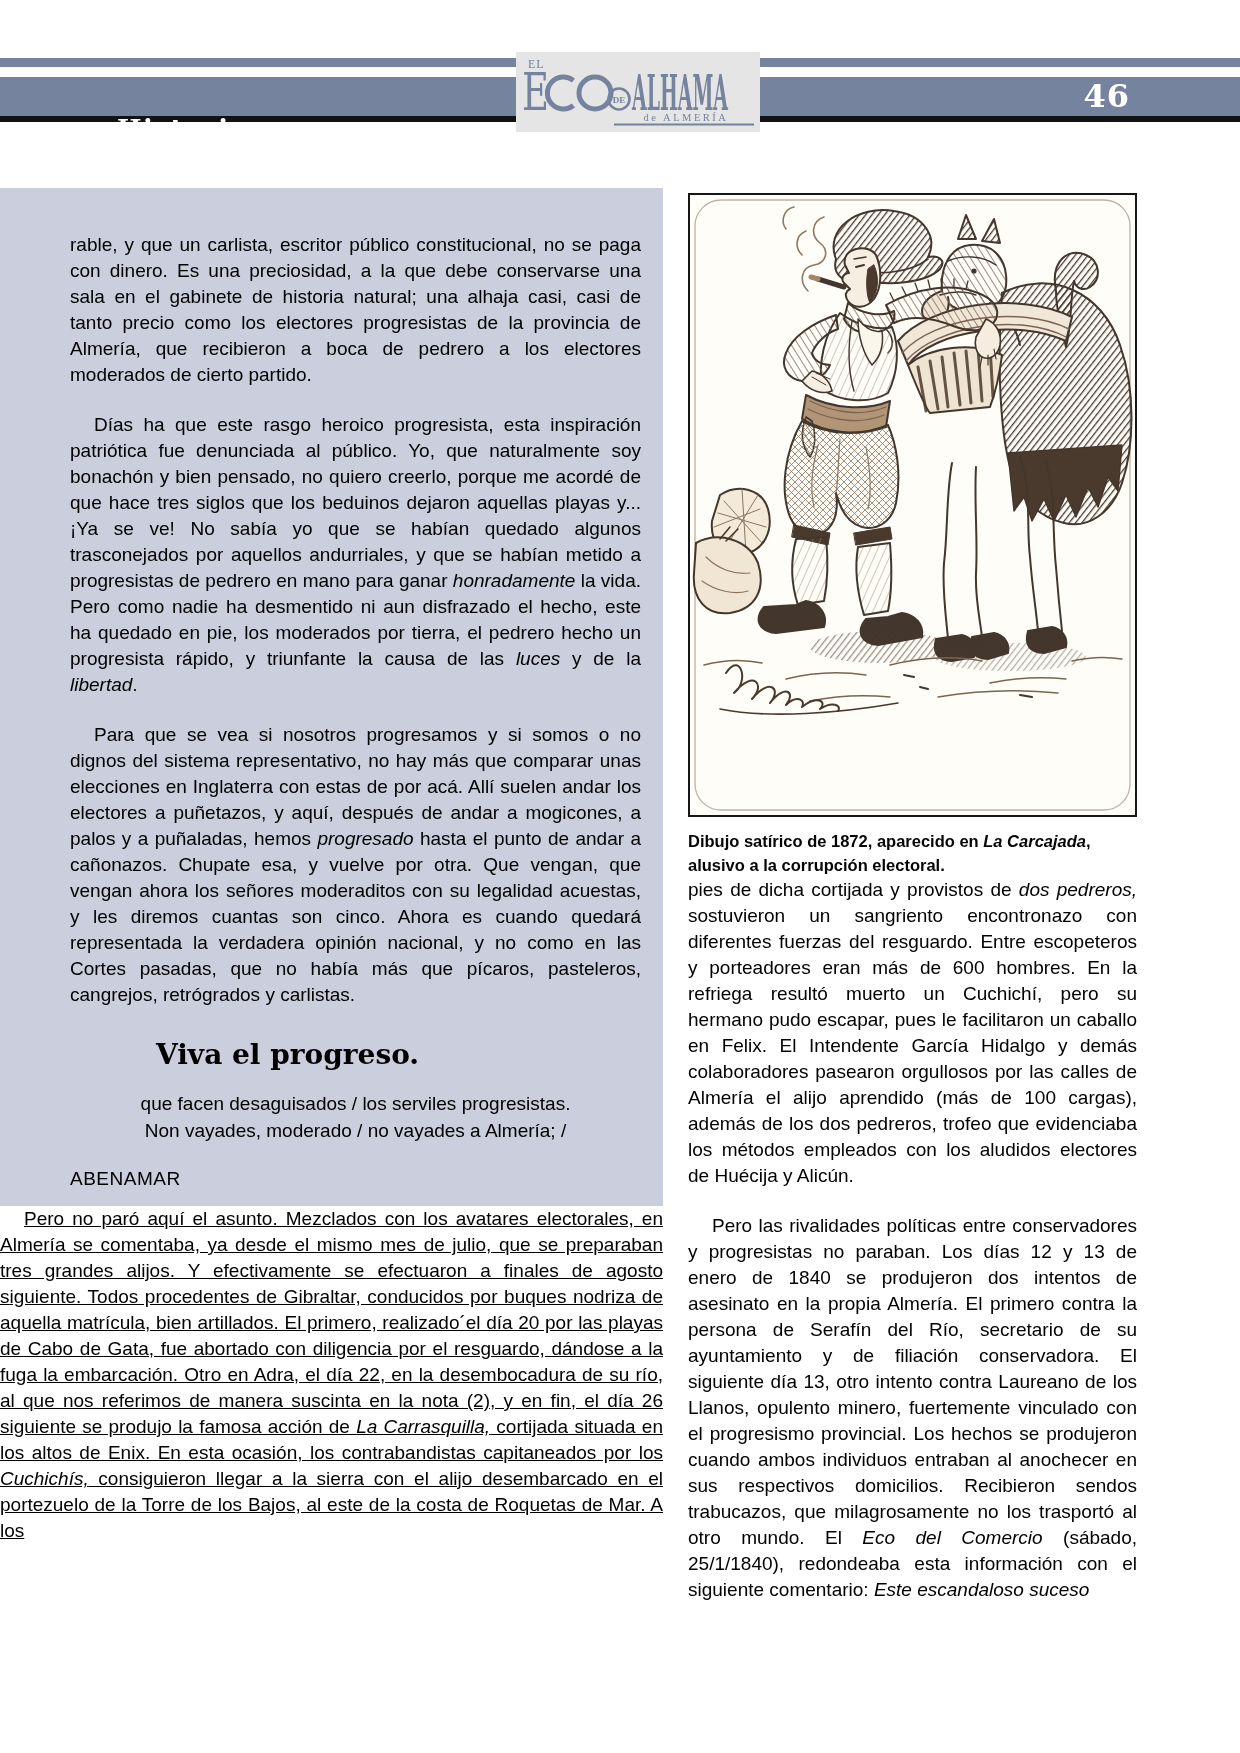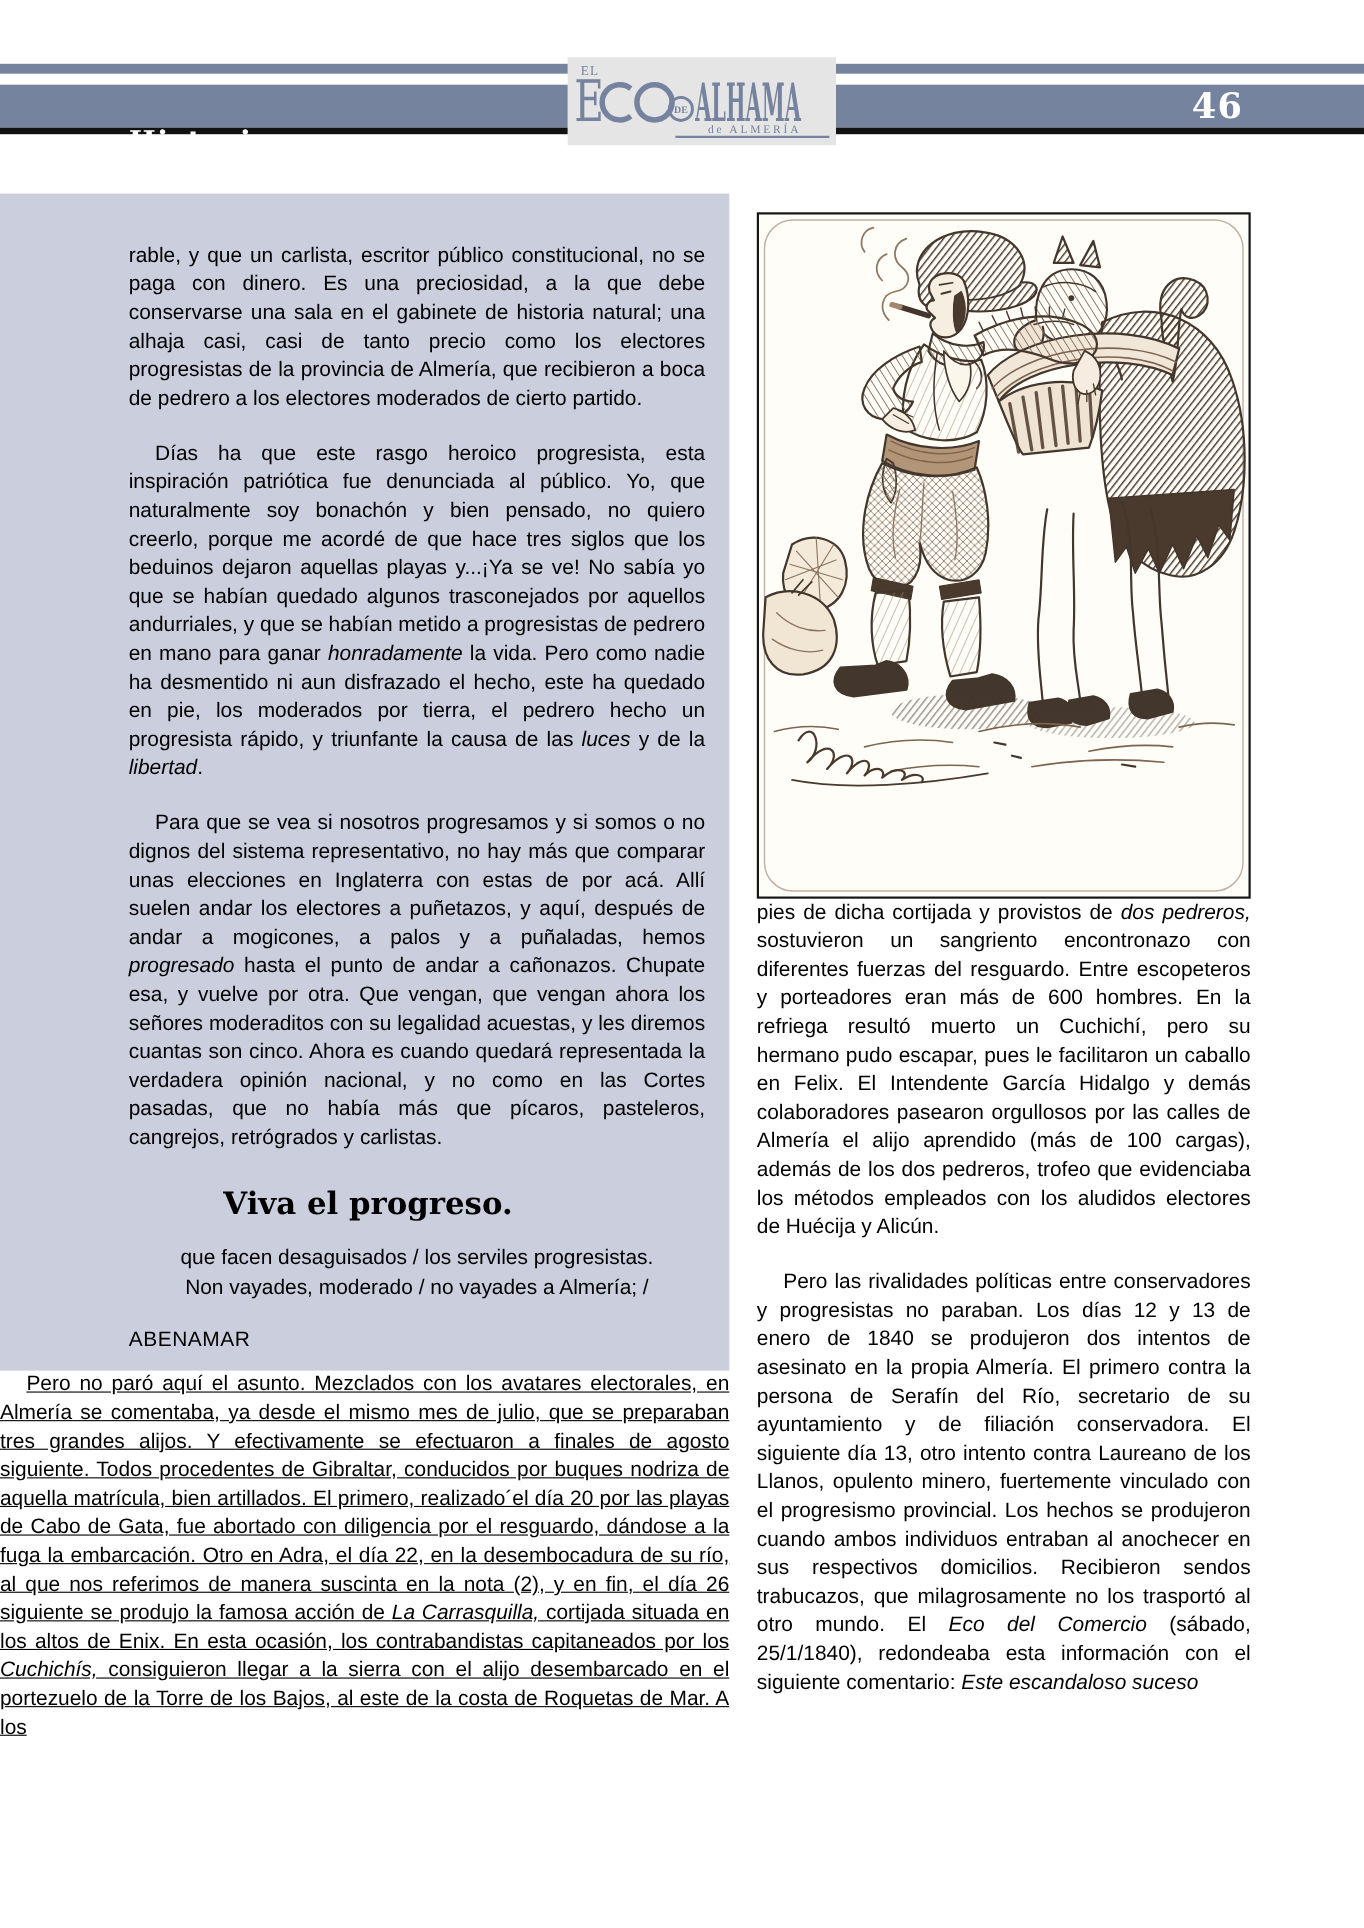--- a/index.html
+++ b/index.html
@@ -16,21 +16,21 @@
         font-weight:bold;font-size:32px;line-height:36px;color:#fff;letter-spacing:1px;}
   .logo-box{position:absolute;left:516px;top:52px;width:244px;height:80px;background:#e5e5e5;}
   .logo-box svg{display:block;width:100%;height:100%;}
   .logo-ink{fill:var(--logo,#76839e);}
   .logo-ring{fill:none;stroke:var(--logo,#76839e);}
 
   
   .col-left{position:absolute;left:0;top:176px;width:663px;}
   .col-right{position:absolute;left:688px;top:193px;width:449px;}
 
-  .graybox{background:var(--graybox,#cacedd);padding:44px 22px 14px 117px;}
+  .graybox{background:var(--graybox,#cacedd);padding:44px 22px 14px 70px;margin-top:12px;}
   p.just{margin:0 0 24px;font-size:19px;line-height:26px;text-align:justify;}
   .indent{text-indent:24px;}
   .viva{margin:30px 0 18px 86px;font-family:"DejaVu Serif",serif;font-weight:bold;
         font-size:28px;line-height:34px;color:#000;}
   .verse{text-align:center;font-size:19px;line-height:27px;}
   .abenamar{margin-top:22px;font-size:19px;line-height:26px;letter-spacing:.5px;}
   .body-p{margin:34px 22px 0 117px;text-decoration:underline;}
 
   
   figure{margin:0;}
@@ -191,19 +191,20 @@
               <path d="M214 480 l10 2 M230 492 l8 2 M330 500 l12 2" stroke-width="2"></path>
             </g>
 
             <g stroke="#4a392d">
               <path d="M36 478 C50 456 60 486 44 498 C64 474 76 490 62 504 C80 482 92 494 80 508 C96 488 106 498 96 510 C106 500 116 504 112 512 C126 500 138 506 130 514 C142 506 152 510 148 516" stroke-width="2"></path>
               <path d="M30 514 C80 524 150 518 208 508" stroke-width="1.6"></path>
             </g>
           </g>
         </svg>
       </div>
+      <figcaption class="caption">Dibujo satírico de 1872, aparecido en <i>La Carcajada</i>, alusivo a la corrupción electoral.</figcaption>
     </figure>
 
     <p class="just rp1">pies de dicha cortijada y provistos de <i>dos pedreros,</i> sostuvieron un sangriento encontronazo con diferentes fuerzas del resguardo. Entre escopeteros y porteadores eran más de 600 hombres. En la refriega resultó muerto un Cuchichí, pero su hermano pudo escapar, pues le facilitaron un caballo en Felix. El Intendente García Hidalgo y demás colaboradores pasearon orgullosos por las calles de Almería el alijo aprendido (más de 100 cargas), además de los dos pedreros, trofeo que evidenciaba los métodos empleados con los aludidos electores de Huécija y Alicún.</p>
     <p class="just indent rp2">Pero las rivalidades políticas entre conservadores y progresistas no paraban. Los días 12 y 13 de enero de 1840 se produjeron dos intentos de asesinato en la propia Almería. El primero contra la persona de Serafín del Río, secretario de su ayuntamiento y de filiación conservadora. El siguiente día 13, otro intento contra Laureano de los Llanos, opulento minero, fuertemente vinculado con el progresismo provincial. Los hechos se produjeron cuando ambos individuos entraban al anochecer en sus respectivos domicilios. Recibieron sendos trabucazos, que milagrosamente no los trasportó al otro mundo. El <i>Eco del Comercio</i> (sábado, 25/1/1840), redondeaba esta información con el siguiente comentario: <i>Este escandaloso suceso</i></p>
   </section>
 
 </div>
 
 </body></html>

